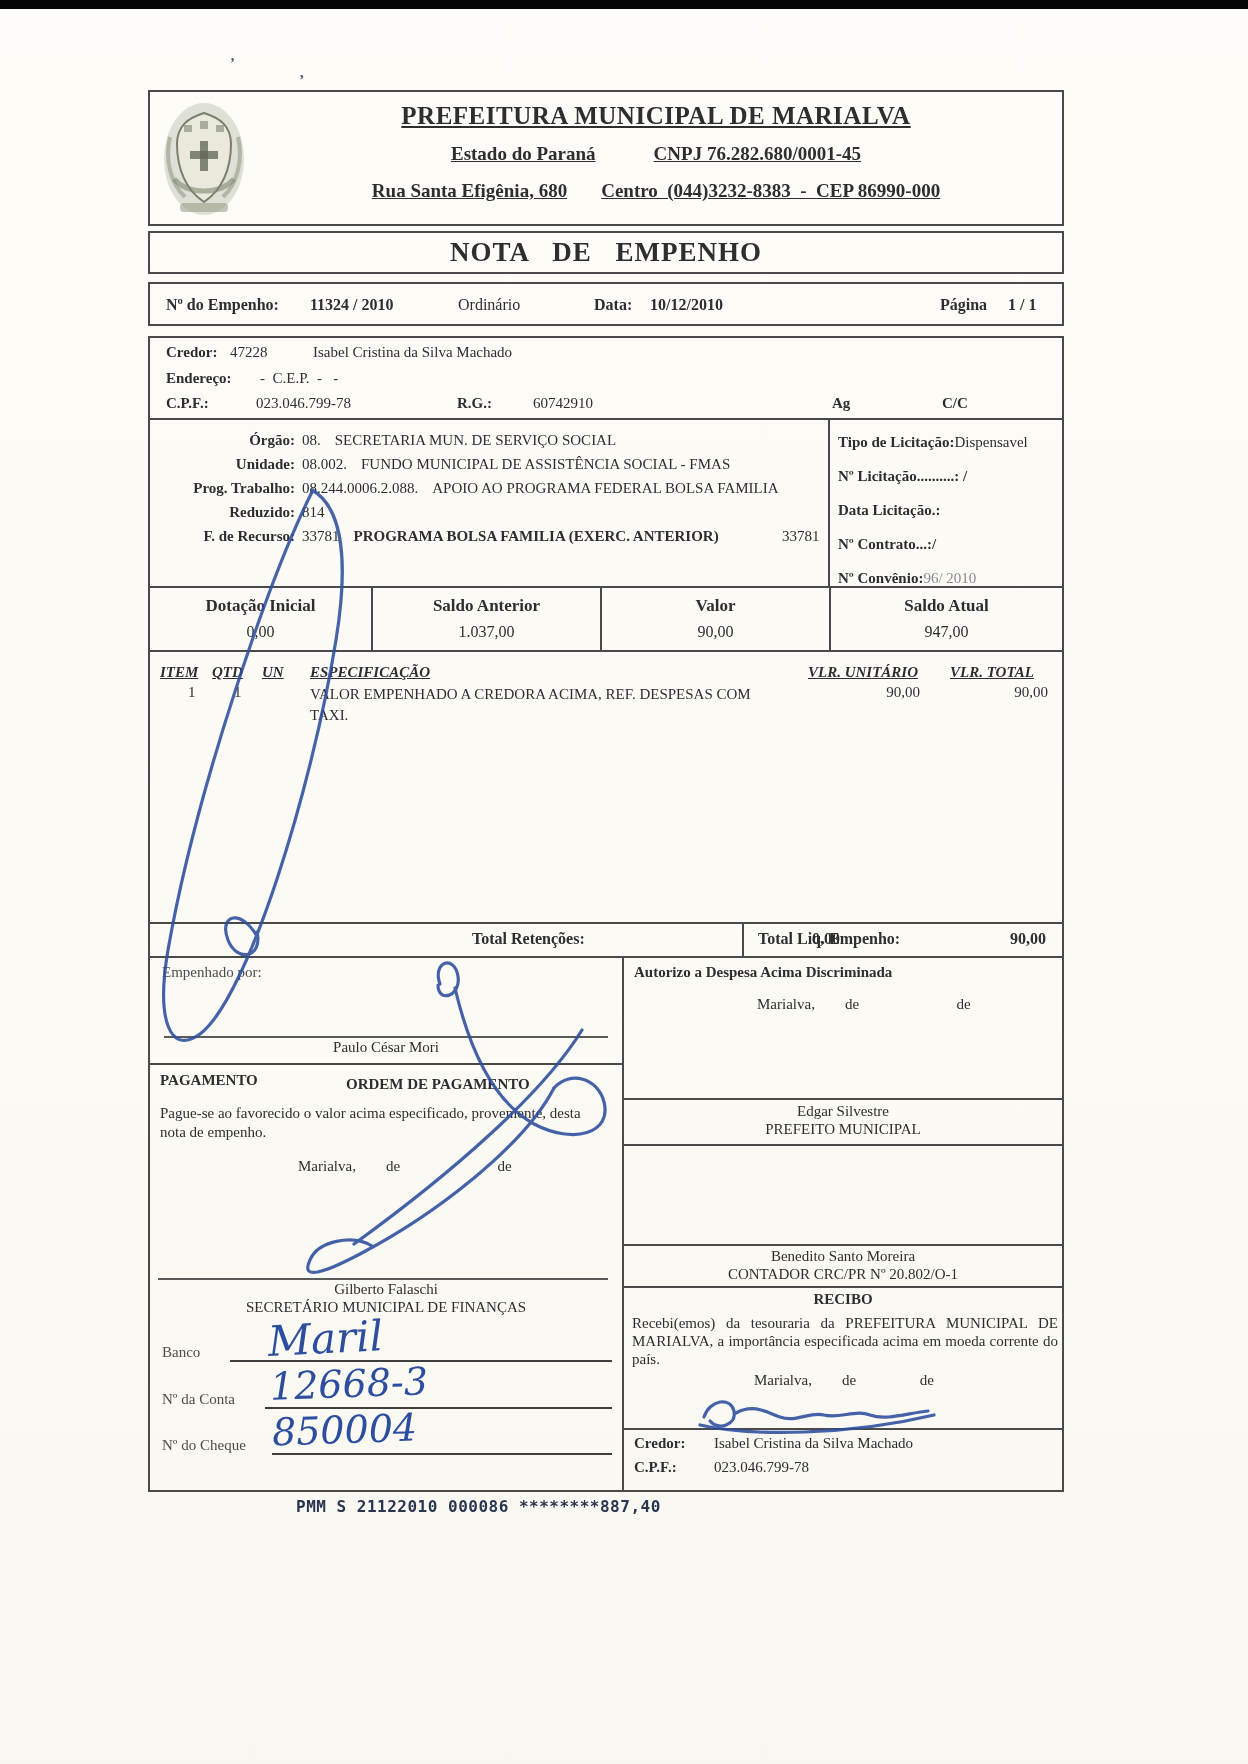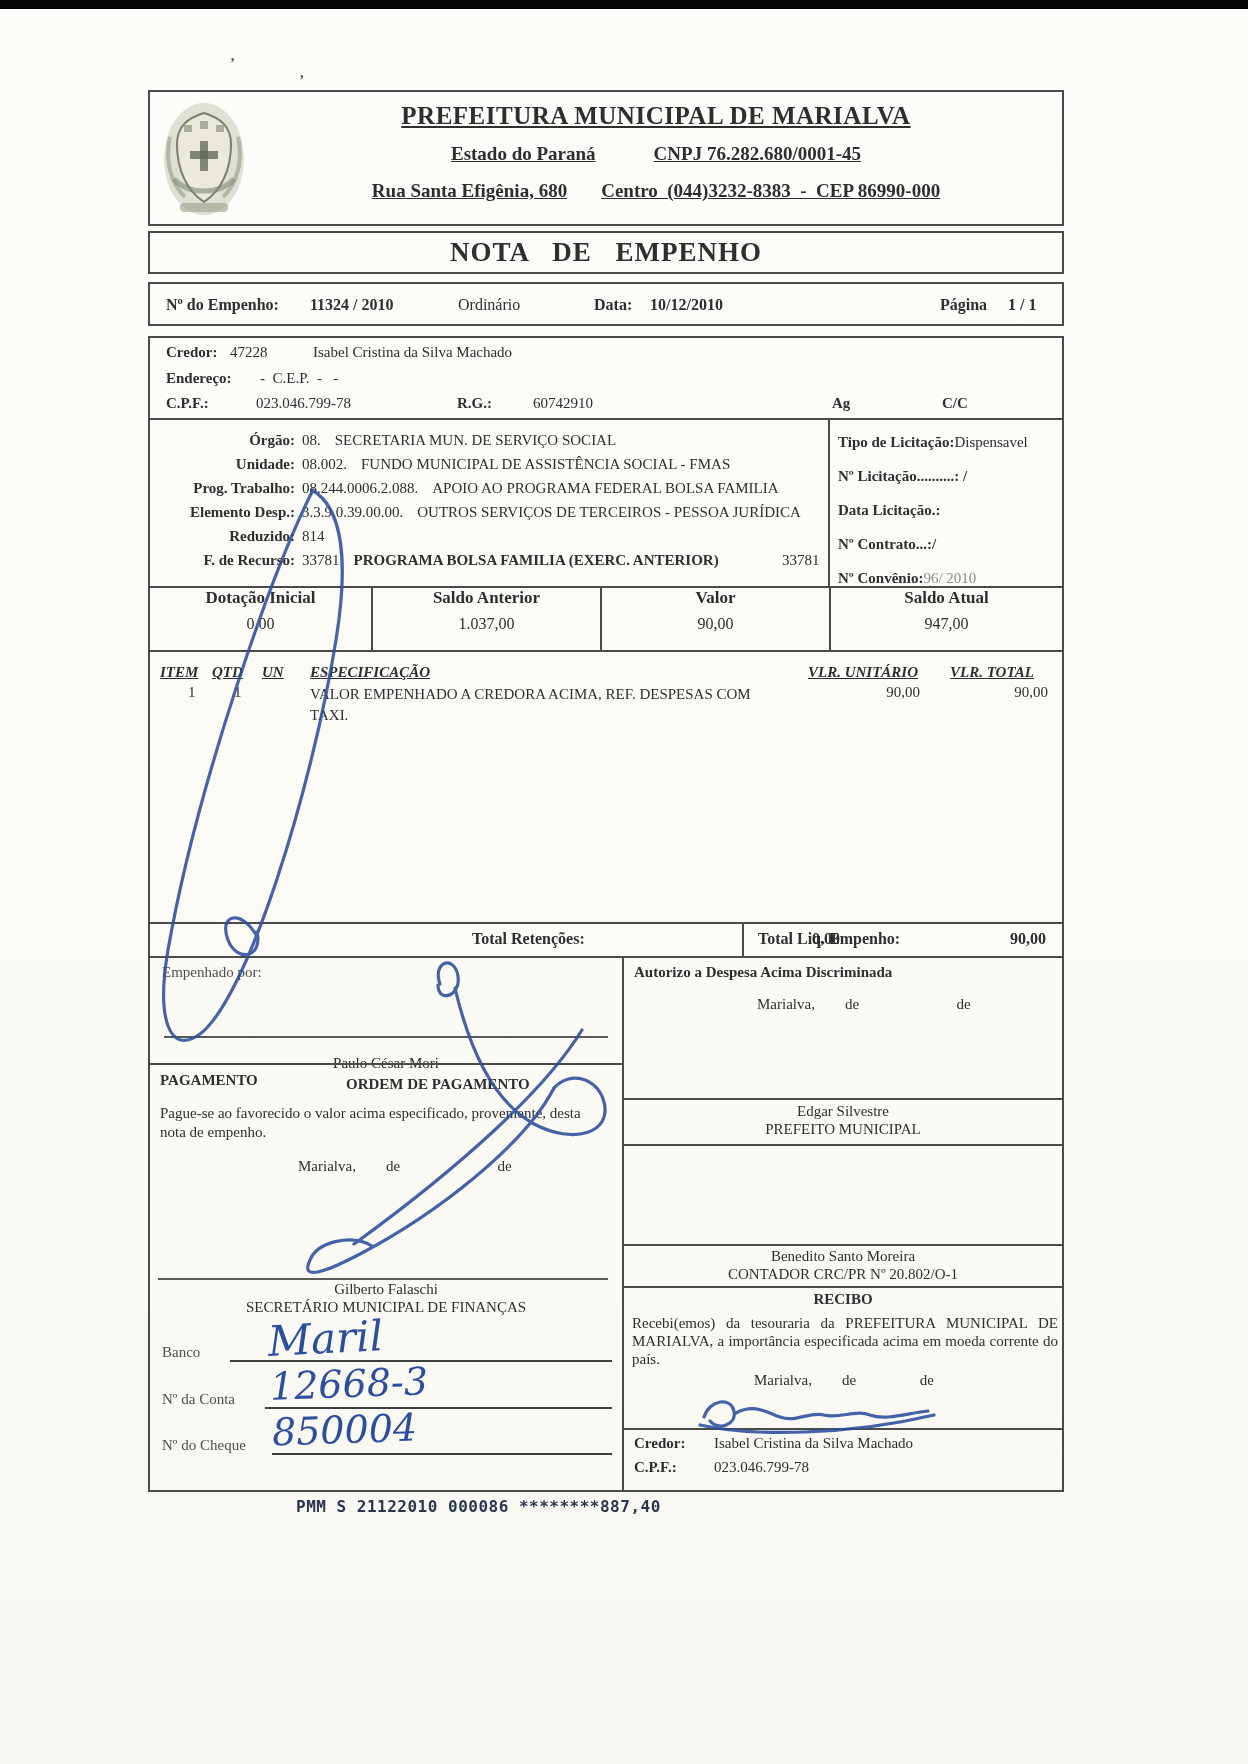--- a/index.html
+++ b/index.html
@@ -49,21 +49,21 @@
   .o-code { display:inline-block; min-width:0; }
   .o-desc { margin-left:14px; }
   .o-cod2 { position:absolute; left:632px; top:0; }
   .lic-panel { position:absolute; right:0; top:0; width:234px; height:100%; border-left:2px solid #4a4a4a; padding:10px 8px; }
   .lic-row { line-height:24px; margin-bottom:10px; font-weight:bold; white-space:nowrap; }
   .lic-val { font-weight:normal; }
   .lic-gray { font-weight:normal; color:#8a8a8a; }
 
   
   .saldos { display:grid; grid-template-columns: 222fr 230fr 230fr 234fr; height:64px; }
-  .s-cell { text-align:center; padding-top:0; }
+  .s-cell { text-align:center; padding-top:8px; }
   .s-cell + .s-cell { border-left:2px solid #4a4a4a; }
   .s-label { font-weight:bold; font-size:17px; }
   .s-val { margin-top:7px; font-size:16px; }
 
   
   .itens { position:relative; height:272px; }
   .it-h { position:absolute; top:12px; font-style:italic; font-weight:bold; text-decoration:underline; font-size:15px; }
   .it-c { position:absolute; font-size:15px; }
   .espec { width:480px; line-height:21px; }
   .num-r { text-align:right; }
@@ -159,23 +159,20 @@
         <div class="o-row">
           <span class="o-label">Órgão:</span><span class="o-code">08.</span><span class="o-desc">SECRETARIA MUN. DE SERVIÇO SOCIAL</span>
         </div>
         <div class="o-row">
           <span class="o-label">Unidade:</span><span class="o-code">08.002.</span><span class="o-desc">FUNDO MUNICIPAL DE ASSISTÊNCIA SOCIAL - FMAS</span>
         </div>
         <div class="o-row">
           <span class="o-label">Prog. Trabalho:</span><span class="o-code">08.244.0006.2.088.</span><span class="o-desc">APOIO AO PROGRAMA FEDERAL BOLSA FAMILIA</span>
         </div>
         <div class="o-row">
-          <span class="o-label">Elemento Desp.:</span><span class="o-code">3.3.9.0.39.00.00.</span><span class="o-desc">OUTROS SERVIÇOS DE TERCEIROS - PESSOA JURÍDICA</span>
-        </div>
-        <div class="o-row">
           <span class="o-label">Reduzido:</span><span class="o-code">814</span>
         </div>
         <div class="o-row">
           <span class="o-label">F. de Recurso:</span><span class="o-code">33781</span><span class="o-desc b">PROGRAMA BOLSA FAMILIA (EXERC. ANTERIOR)</span>
           <span class="o-cod2">33781</span>
         </div>
       </div>
       <div class="lic-panel">
         <div class="lic-row"><span>Tipo de Licitação:</span><span class="lic-val">Dispensavel</span></div>
         <div class="lic-row">Nº Licitação..........: /</div>
@@ -228,21 +225,21 @@
         <span class="b" style="left:14px;">Total Liq. Empenho:</span>
         <span class="b" style="right:16px;">90,00</span>
       </div>
     </div>
 
     <div class="bottom bx-nt">
 
       <div class="b-left">
         <span class="abs" style="left:12px; top:6px; color:#4d4d4d;">Empenhado por:</span>
         <div class="abs sig-line" style="left:14px; width:444px; top:78px;"></div>
-        <div class="abs ctr" style="top:97px;">Paulo César Mori</div>
+        <div class="abs ctr" style="top:81px;">Paulo César Mori</div>
 
         <div class="hr" style="top:105px;"></div>
 
         <span class="abs b" style="left:10px; top:114px;">PAGAMENTO</span>
         <span class="abs b" style="left:196px; top:118px;">ORDEM DE PAGAMENTO</span>
         <div class="abs" style="left:10px; top:146px; width:444px; line-height:19px;">Pague-se ao favorecido o valor acima especificado, proveniente, desta nota de empenho.</div>
         <span class="abs pre" style="left:148px; top:200px;">Marialva,        de                          de</span>
 
         <div class="abs sig-line" style="left:8px; width:450px; top:320px;"></div>
         <div class="abs ctr" style="top:323px;">Gilberto Falaschi</div>

